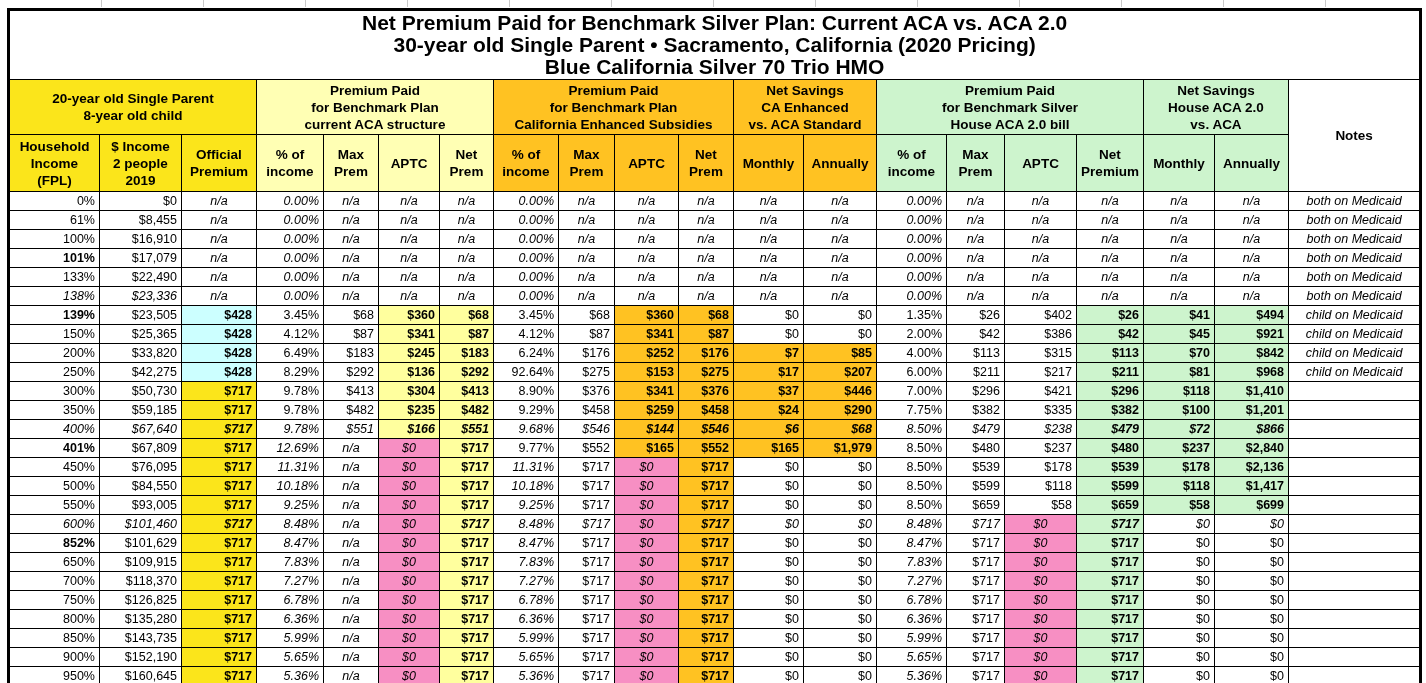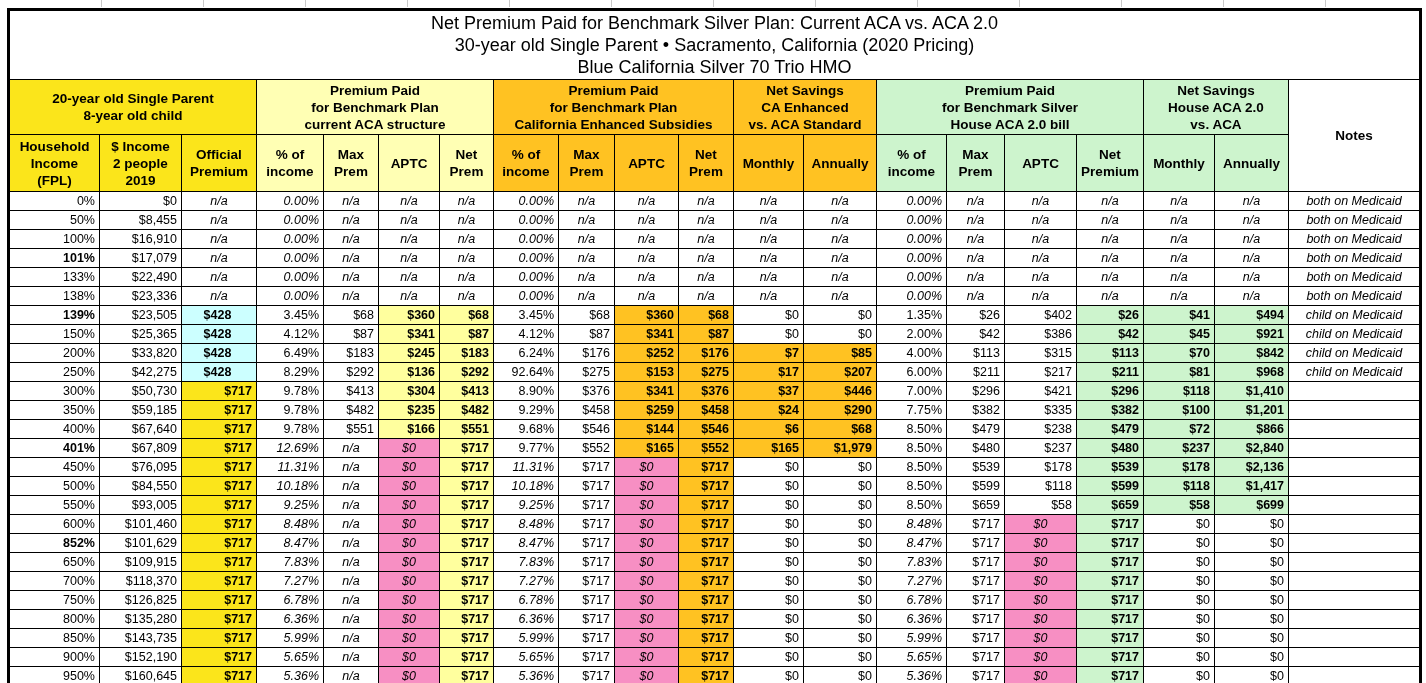--- a/index.html
+++ b/index.html
@@ -9,41 +9,41 @@
   }
   .ticks{position:absolute;left:0;width:1426px;height:7px;
     background:repeating-linear-gradient(to right,transparent 0,transparent 101px,#c9c9c9 101px,#c9c9c9 102px);}
   #sheet{
     position:absolute;left:7px;top:8px;width:1412px;
     border-collapse:collapse;table-layout:fixed;border:3px solid #000;
   }
   #sheet td,#sheet th{border:1px solid #000;}
   
   tr.title-row td{border:2px solid #000;background:#fff;height:66px;vertical-align:middle;text-align:center;}
-  .title-line{font-weight:normal;font-size:18px;line-height:22px;}
+  .title-line{font-weight:bold;font-size:21px;line-height:22px;}
   
   thead th{border:2px solid #000;font-weight:bold;white-space:pre-line;padding:0 1px;vertical-align:middle;text-align:center;}
   tr.grp th{height:54px;font-size:13.5px;line-height:17px;}
   tr.hdr th{height:56px;font-size:13.5px;line-height:17px;}
   
   tbody td{height:18px;font-size:12.5px;line-height:16px;padding:0 4px 0 1px;vertical-align:middle;white-space:nowrap;overflow:hidden;background:#fff;}
   .ta-r{text-align:right;}
   .ta-c{text-align:center;padding-right:1px;}
   .it{font-style:italic;}
   .bd{font-weight:bold;}
   .bg-ye{background:var(--ye);}
   .bg-py{background:var(--py);}
   .bg-ly{background:var(--ly);}
   .bg-go{background:var(--go);}
-  .bg-cy{background:var(--cy);text-align:center;}
+  .bg-cy{background:var(--cy);}
   .bg-pk{background:var(--pk);}
   .bg-gr{background:var(--gr);}
   .bg-wh{background:#ffffff;}
   .nb{border-bottom-style:none;border-top-style:none;}
-  tr.sep td{border-bottom:3px solid #000;}
+  tr.sep td{border-bottom:3px solid #000;font-style:italic;}
   
   tbody td:nth-child(2),tbody td:nth-child(3),tbody td:nth-child(4),
   tbody td:nth-child(8),tbody td:nth-child(12),tbody td:nth-child(14),
   tbody td:nth-child(18),tbody td:nth-child(20){border-left-width:2px;}
 </style>
 </head>
 <body>
 
 <div class="ticks" style="top:0;"></div>
 <div class="ticks" style="top:677px;"></div>
@@ -152,21 +152,21 @@
         <td class="it ta-c">n/a</td>
         <td class="it ta-r">0.00%</td>
         <td class="it ta-c">n/a</td>
         <td class="it ta-c">n/a</td>
         <td class="it ta-c">n/a</td>
         <td class="it ta-c">n/a</td>
         <td class="it ta-c">n/a</td>
         <td class="it ta-c">both on Medicaid</td>
       </tr>
       <tr>
-        <td class="ta-r">50%</td>
+        <td class="ta-r">61%</td>
         <td class="ta-r">$8,455</td>
         <td class="it ta-c">n/a</td>
         <td class="it ta-r">0.00%</td>
         <td class="it ta-c">n/a</td>
         <td class="it ta-c">n/a</td>
         <td class="it ta-c">n/a</td>
         <td class="it ta-r">0.00%</td>
         <td class="it ta-c">n/a</td>
         <td class="it ta-c">n/a</td>
         <td class="it ta-c">n/a</td>

